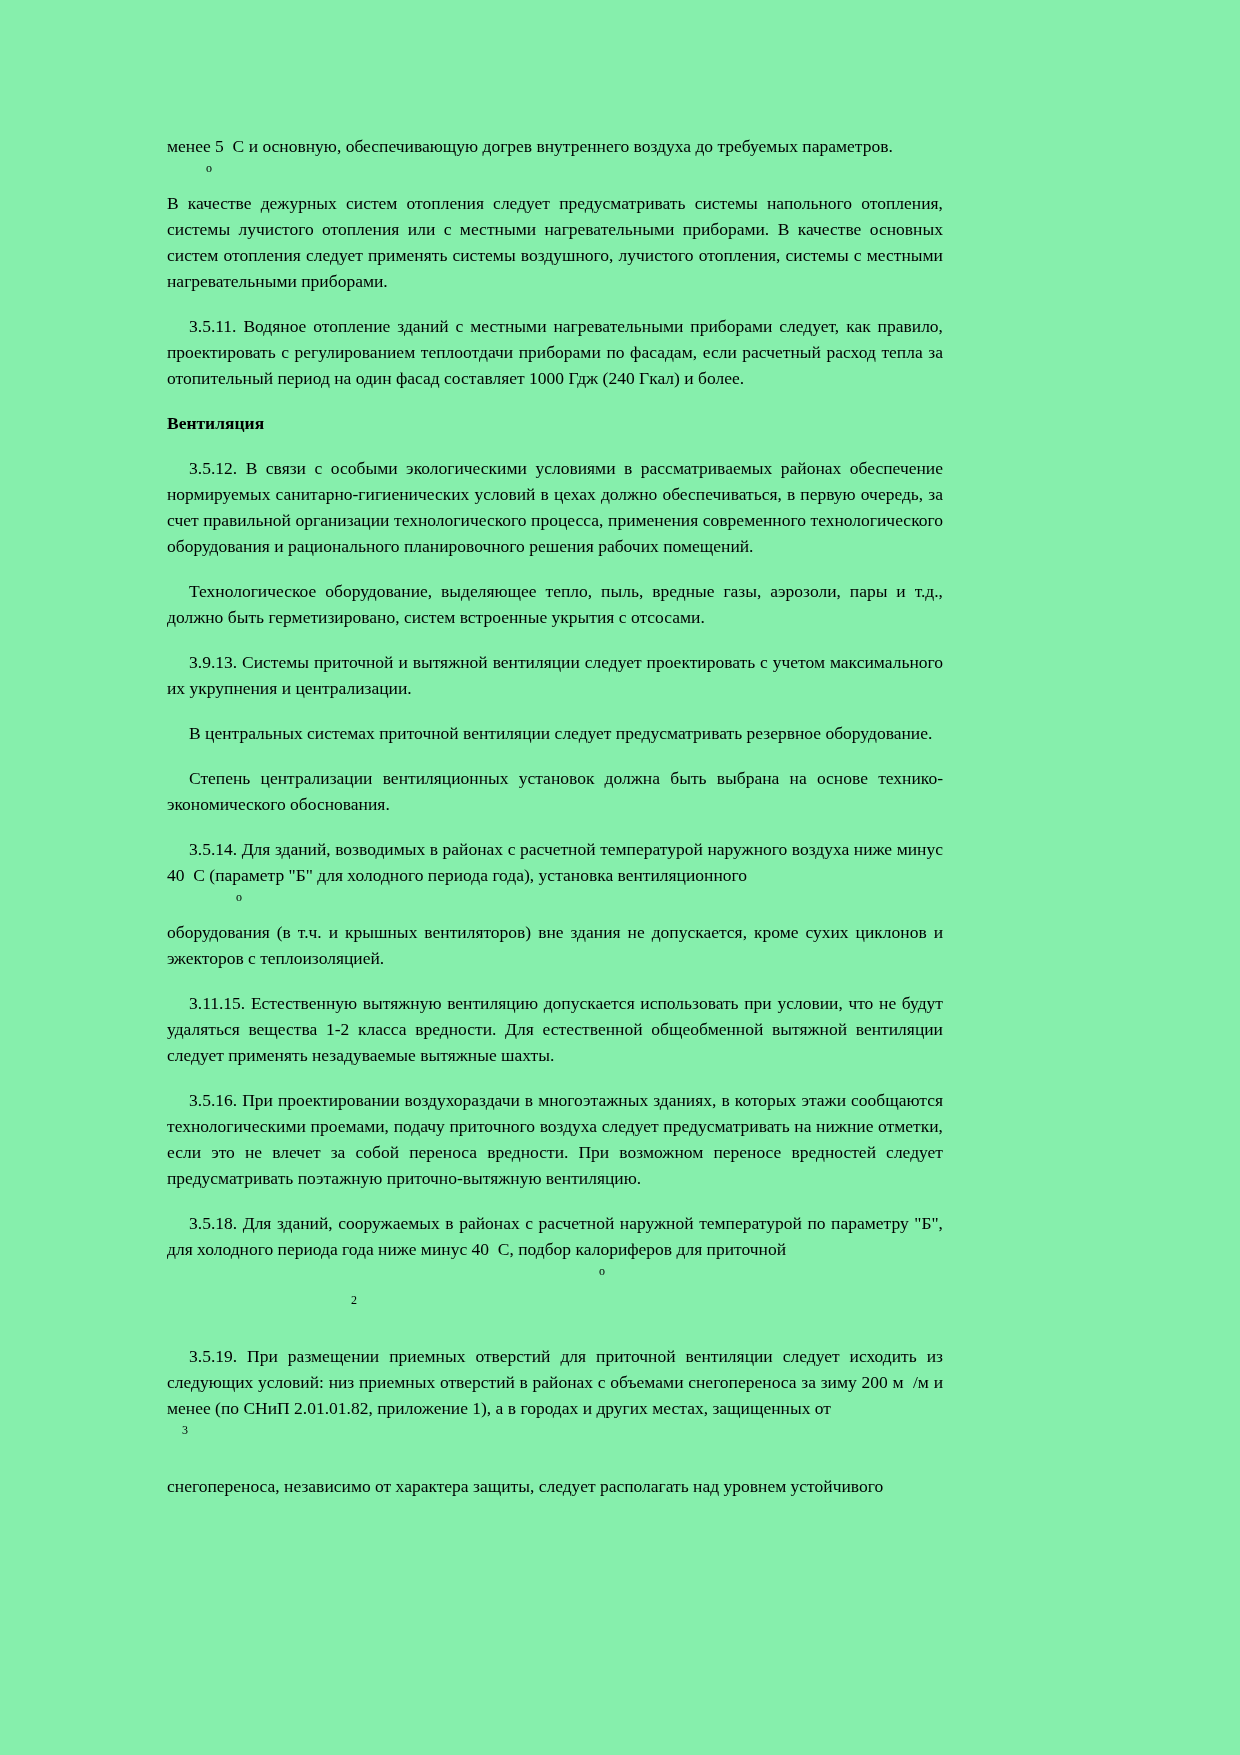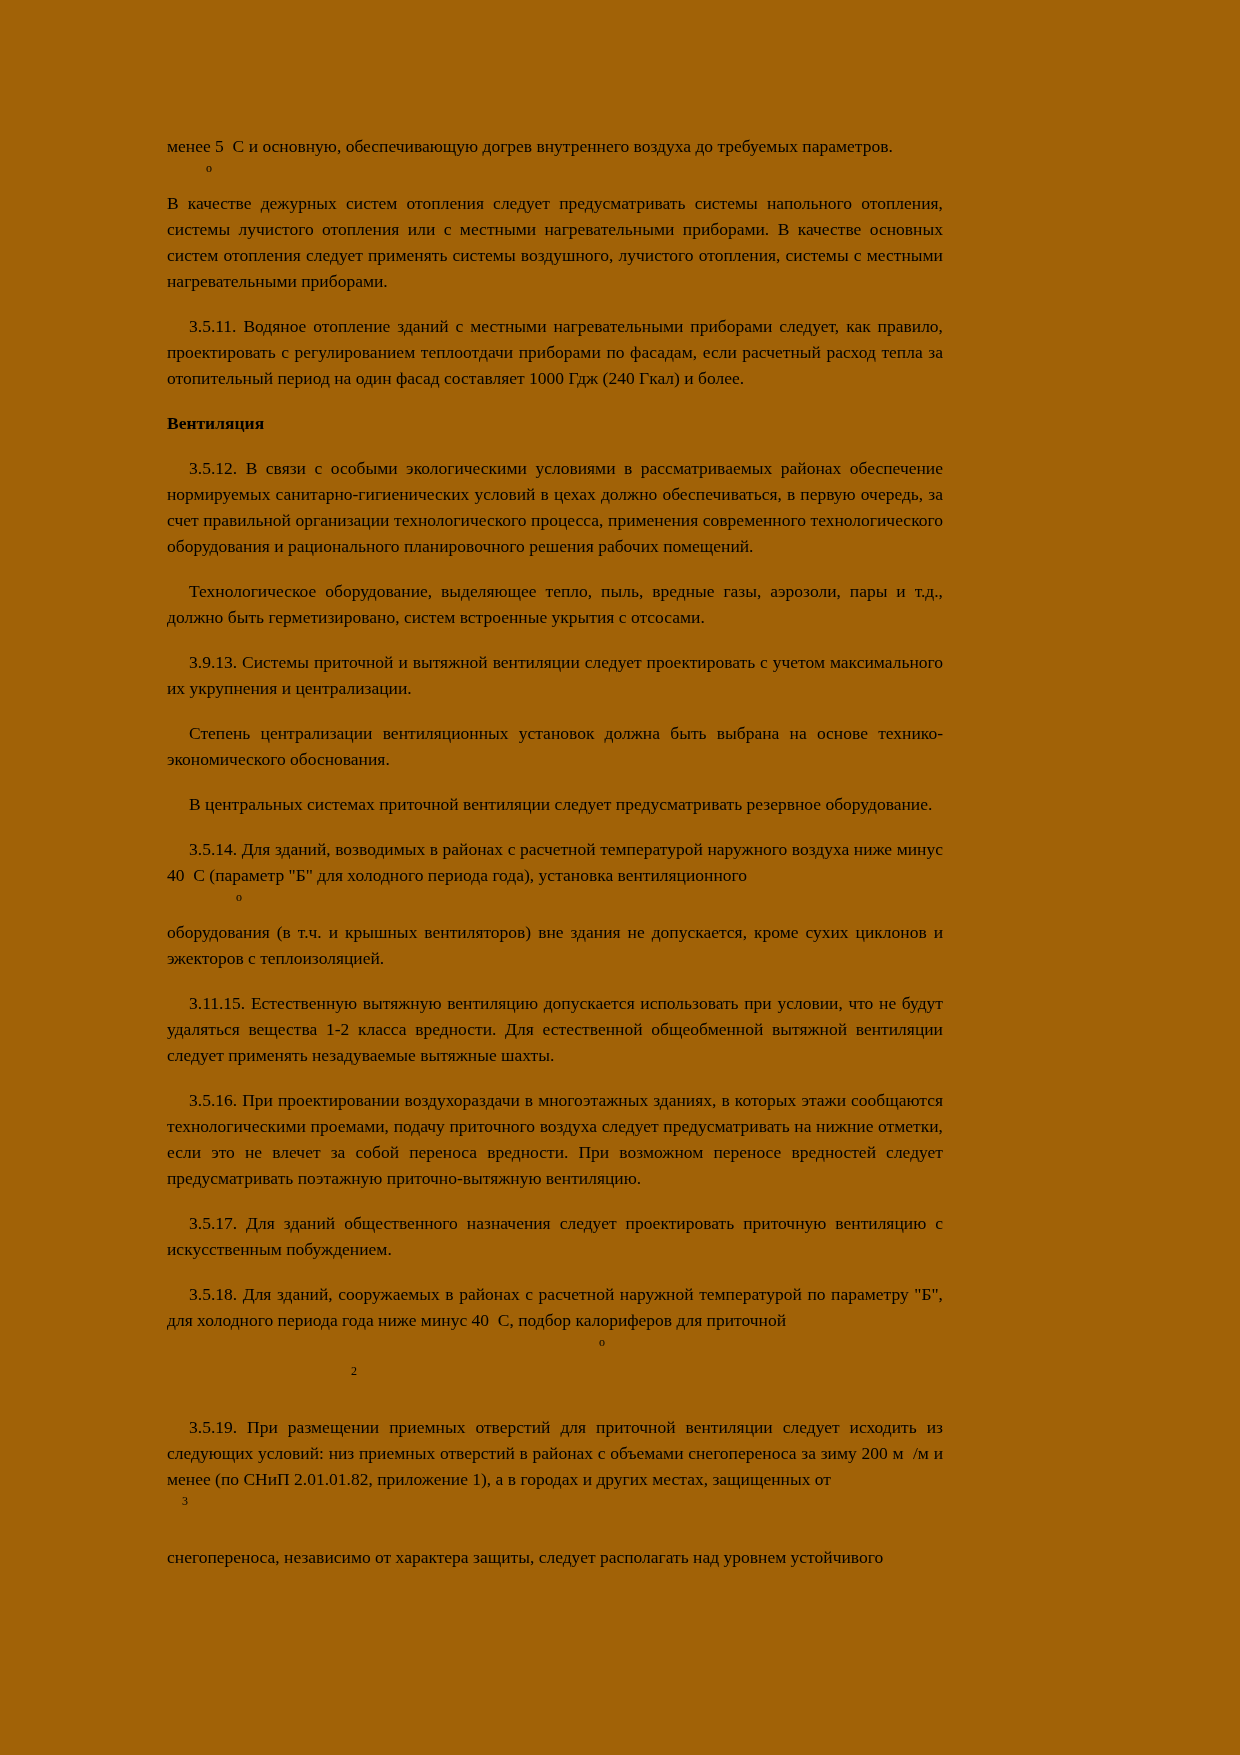--- a/index.html
+++ b/index.html
@@ -1,21 +1,21 @@
 <!DOCTYPE html>
 <html lang="ru"><head>
 <meta charset="utf-8">
 <style>
   * { margin: 0; padding: 0; box-sizing: border-box; }
   html, body { background: #ffffff; }
   .page {
     position: relative;
     width: 1240px;
     height: 1755px;
-    background: #a16207;
+    background: #86efac;
     overflow: hidden;
     font-family: "Liberation Serif", "DejaVu Serif", serif;
     color: #000000;
   }
   .content {
     padding: 133px 297px 0 167px; 
   }
   .para {
     font-size: 17.5px;
     line-height: 26px;
@@ -53,34 +53,33 @@
     <p class="para indent">3.5.11. Водяное отопление зданий с местными нагревательными приборами следует, как правило, проектировать с регулированием теплоотдачи приборами по фасадам, если расчетный расход тепла за отопительный период на один фасад составляет 1000 Гдж (240 Гкал) и более.</p>
 
     <h3 class="heading">Вентиляция</h3>
 
     <p class="para indent">3.5.12. В связи с особыми экологическими условиями в рассматриваемых районах обеспечение нормируемых санитарно-гигиенических условий в цехах должно обеспечиваться, в первую очередь, за счет правильной организации технологического процесса, применения современного технологического оборудования и рационального планировочного решения рабочих помещений.</p>
 
     <p class="para indent">Технологическое оборудование, выделяющее тепло, пыль, вредные газы, аэрозоли, пары и т.д., должно быть герметизировано, систем встроенные укрытия с отсосами.</p>
 
     <p class="para indent">3.9.13. Системы приточной и вытяжной вентиляции следует проектировать с учетом максимального их укрупнения и централизации.</p>
 
+    <p class="para indent">В центральных системах приточной вентиляции следует предусматривать резервное оборудование.</p>
+
     <p class="para indent">Степень централизации вентиляционных установок должна быть выбрана на основе технико-экономического обоснования.</p>
-
-    <p class="para indent">В центральных системах приточной вентиляции следует предусматривать резервное оборудование.</p>
 
     <p class="para indent tight">3.5.14. Для зданий, возводимых в районах с расчетной температурой наружного воздуха ниже минус 40&nbsp;&nbsp;С (параметр "Б" для холодного периода года), установка вентиляционного</p>
     <span class="mark" style="margin-left:69px">о</span>
 
     <p class="para">оборудования (в т.ч. и крышных вентиляторов) вне здания не допускается, кроме сухих циклонов и эжекторов с теплоизоляцией.</p>
 
     <p class="para indent">3.11.15. Естественную вытяжную вентиляцию допускается использовать при условии, что не будут удаляться вещества 1-2 класса вредности. Для естественной общеобменной вытяжной вентиляции следует применять незадуваемые вытяжные шахты.</p>
 
     <p class="para indent">3.5.16. При проектировании воздухораздачи в многоэтажных зданиях, в которых этажи сообщаются технологическими проемами, подачу приточного воздуха следует предусматривать на нижние отметки, если это не влечет за собой переноса вредности. При возможном переносе вредностей следует предусматривать поэтажную приточно-вытяжную вентиляцию.</p>
 
-    <p class="para indent">3.5.17. Для зданий общественного назначения следует проектировать приточную вентиляцию с искусственным побуждением.</p>
 
     <p class="para indent tight">3.5.18. Для зданий, сооружаемых в районах с расчетной наружной температурой по параметру "Б", для холодного периода года ниже минус 40&nbsp;&nbsp;С, подбор калориферов для приточной</p>
     <span class="mark" style="margin-left:432px">о</span>
 
     <span class="mark gap-lg" style="margin-left:184px">2</span>
 
     <p class="para indent tight">3.5.19. При размещении приемных отверстий для приточной вентиляции следует исходить из следующих условий: низ приемных отверстий в районах с объемами снегопереноса за зиму 200 м&nbsp;&nbsp;/м и менее (по СНиП 2.01.01.82, приложение 1), а в городах и других местах, защищенных от</p>
     <span class="mark gap-lg" style="margin-left:15px">3</span>
 
     <p class="para">снегопереноса, независимо от характера защиты, следует располагать над уровнем устойчивого</p>

